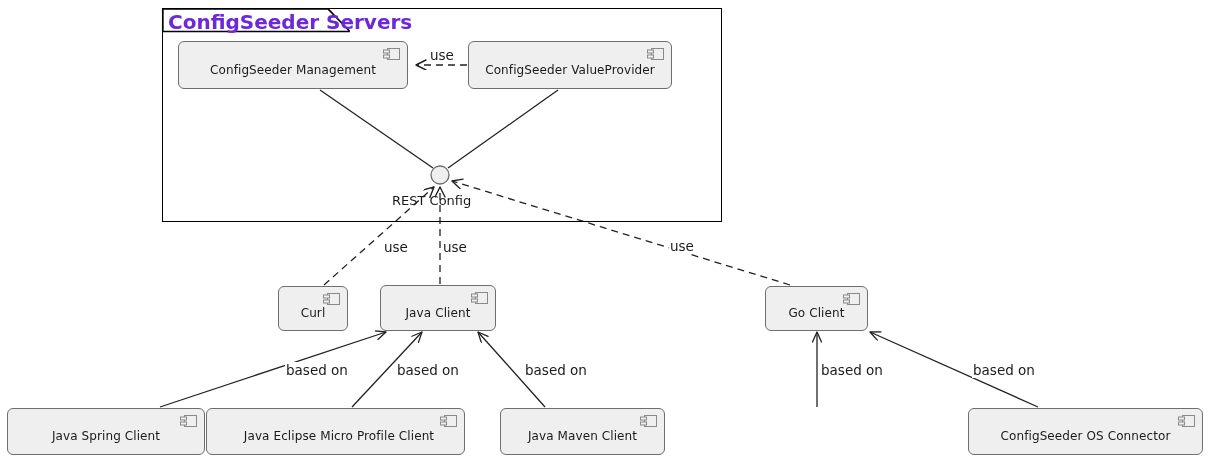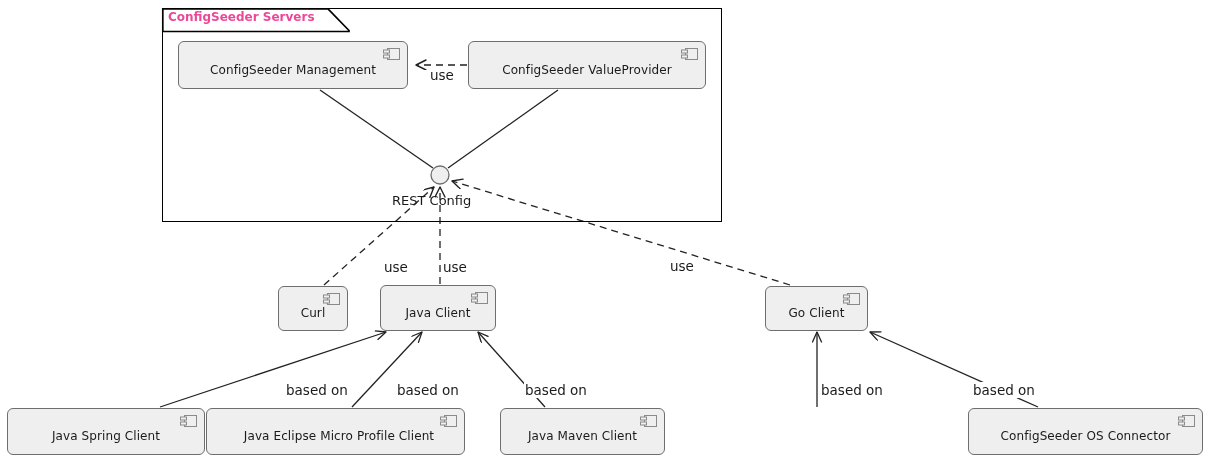--- a/index.html
+++ b/index.html
@@ -50,32 +50,31 @@
   }
   .pkg {
     position: absolute;
     box-sizing: border-box;
     border: 1.6px solid #000000;
     background: transparent;
   }
   .pkg-title {
     position: absolute;
     font-weight: bold;
-    font-size: 12px;
-    color: #ec4899;
+    font-size: 20px;
+    color: #6d28d9;
     white-space: nowrap;
   }
   .edge-label {
     position: absolute;
     font-size: 13.5px;
     color: #1a1a1a;
     background: #ffffff;
     white-space: nowrap;
     padding: 0 1px;
-    margin-top: 20px;
   }
   .iface-label {
     position: absolute;
     font-size: 13px;
     color: #1a1a1a;
     white-space: nowrap;
   }
 </style>
 </head>
 <body>
@@ -163,21 +162,21 @@
 
   <div class="comp-box" style="left:178px; top:41px; width:230px; height:48px;">
     <svg class="comp-icon" viewBox="0 0 17 12">
       <rect x="4.5" y="0.5" width="12" height="11" fill="#EFEFEF" stroke="#8a8a8a" stroke-width="1"></rect>
       <rect x="0.5" y="2" width="6" height="3" fill="#EFEFEF" stroke="#8a8a8a" stroke-width="1"></rect>
       <rect x="0.5" y="7" width="6" height="3" fill="#EFEFEF" stroke="#8a8a8a" stroke-width="1"></rect>
     </svg>
     <span class="comp-label">ConfigSeeder Management</span>
   </div>
 
-  <div class="comp-box" style="left:468px; top:41px; width:238px; height:48px;">
+  <div class="comp-box" style="left:468px; top:41px; width:204px; height:48px;">
     <svg class="comp-icon" viewBox="0 0 17 12">
       <rect x="4.5" y="0.5" width="12" height="11" fill="#EFEFEF" stroke="#8a8a8a" stroke-width="1"></rect>
       <rect x="0.5" y="2" width="6" height="3" fill="#EFEFEF" stroke="#8a8a8a" stroke-width="1"></rect>
       <rect x="0.5" y="7" width="6" height="3" fill="#EFEFEF" stroke="#8a8a8a" stroke-width="1"></rect>
     </svg>
     <span class="comp-label">ConfigSeeder ValueProvider</span>
   </div>
 
   <div class="comp-box" style="left:380px; top:285px; width:116px; height:46px;">
     <svg class="comp-icon" viewBox="0 0 17 12">

